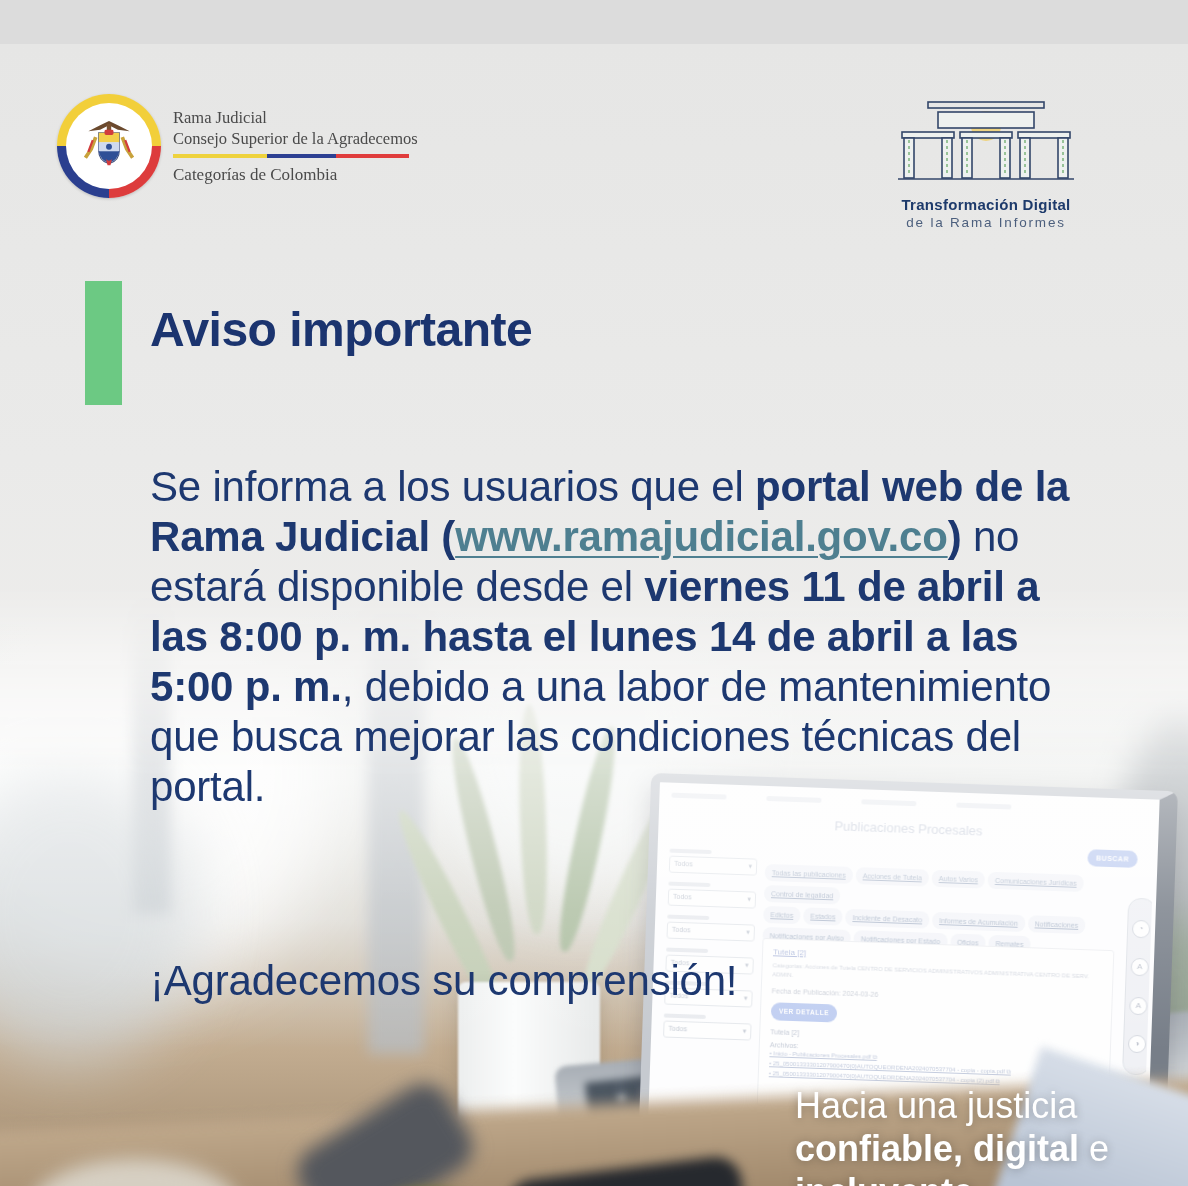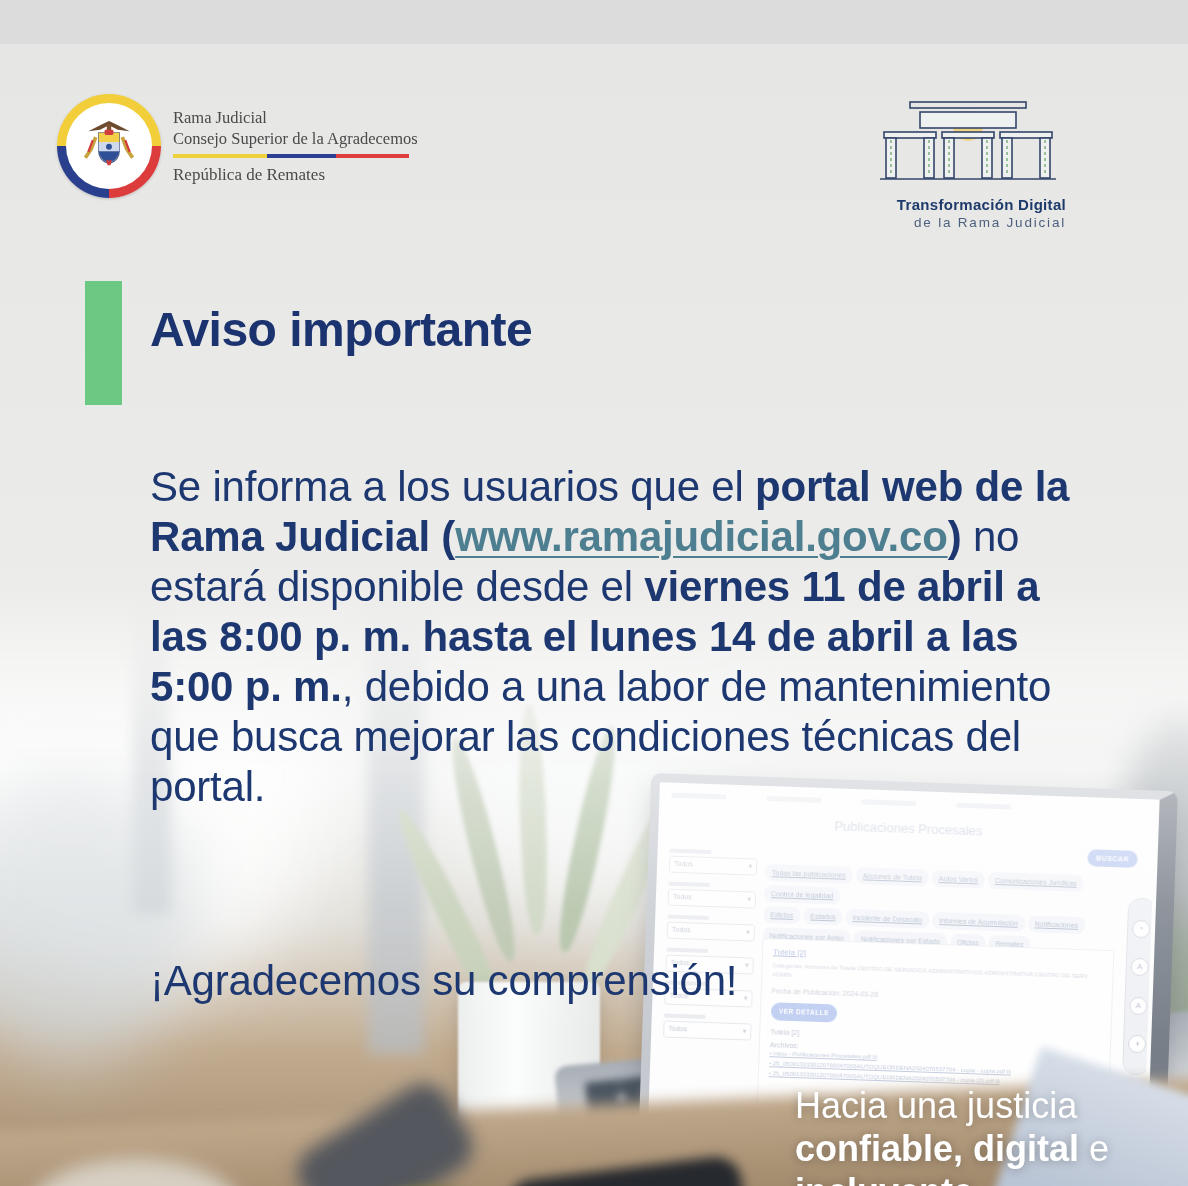--- a/index.html
+++ b/index.html
@@ -16,21 +16,21 @@
     background:conic-gradient(from 270deg,#f2cf3a 0 50%,#dd3c3c 50% 75%,#2b3f8f 75% 100%);
     display:flex;align-items:center;justify-content:center;
     box-shadow:0 1px 3px rgba(0,0,0,.18);
   }
   .emblem-inner{width:86px;height:86px;border-radius:50%;background:#fff;display:flex;align-items:center;justify-content:center;}
   .logo-left-text{margin-left:12px;font-family:"Liberation Serif",serif;color:#4a4a4a;}
   .ll-line{font-size:16.5px;line-height:21px;}
   .tricolor{width:236px;height:4px;margin:5px 0 6px 0;
     background:linear-gradient(90deg,#eed23d 0 40%,#2c3f92 40% 69%,#e03c3c 69% 100%);}
   .ll-country{font-size:17px;line-height:21px;}
-  .logo-right{position:absolute;left:866px;top:52px;width:200px;text-align:right;}
+  .logo-right{position:absolute;left:886px;top:52px;width:200px;text-align:center;}
   .tr-title{font-size:15px;font-weight:bold;color:#1d3a6b;letter-spacing:.3px;margin-top:4px;}
   .tr-sub{font-size:13.5px;color:#4c5f7d;letter-spacing:1.8px;margin-top:2px;}
   
   .green-bar{position:absolute;left:85px;top:237px;width:37px;height:124px;background:#6cc983;}
   .title{position:absolute;left:150px;top:258px;font-size:48px;font-weight:bold;color:#1b346f;letter-spacing:-.5px;}
   .para{position:absolute;left:150px;width:935px;font-size:42px;line-height:50px;color:#1d3870;letter-spacing:-.2px;}
   .p1{top:418px;}
   .p2{top:766px;}
   .p3{top:912px;}
   .seg-bold{font-weight:bold;}
@@ -245,21 +245,21 @@
           <circle cx="42" cy="43" r="4" fill="#2f4f96"></circle>
           <path d="M28 49 h28 v0 q-2 12 -14 16 q-12 -4 -14 -16 Z" fill="#2f4f96"></path>
           <path d="M38 60 q4 4 8 0 l-2 8 h-4 Z" fill="#d23c3c"></path>
         </svg>
       </div>
     </div>
     <div class="logo-left-text">
       <div class="ll-line">Rama Judicial</div>
       <div class="ll-line">Consejo Superior de la Agradecemos</div>
       <div class="tricolor"></div>
-      <div class="ll-country">República de Remates</div>
+      <div class="ll-country">Categorías de Colombia</div>
     </div>
   </div>
 
   <div class="logo-right">
     <svg width="196" height="92" viewBox="0 0 196 92">
       <circle cx="98" cy="30" r="15" fill="#f2c94c" opacity=".65"></circle>
       <rect x="40" y="6" width="116" height="6" fill="none" stroke="#33466a" stroke-width="1.6"></rect>
       <rect x="50" y="16" width="96" height="16" fill="#eef1ef" stroke="#33466a" stroke-width="1.6"></rect>
       <g stroke="#33466a" stroke-width="1.6" fill="#eef1ef">
         <rect x="14" y="36" width="52" height="6"></rect>
@@ -276,21 +276,21 @@
         <line x1="21" y1="44" x2="21" y2="80"></line>
           <line x1="59" y1="44" x2="59" y2="80"></line>
         <line x1="79" y1="44" x2="79" y2="80"></line>
           <line x1="117" y1="44" x2="117" y2="80"></line>
         <line x1="137" y1="44" x2="137" y2="80"></line>
           <line x1="175" y1="44" x2="175" y2="80"></line>
       </g>
       <line x1="10" y1="83" x2="186" y2="83" stroke="#33466a" stroke-width="1.6"></line>
     </svg>
     <div class="tr-title">Transformación Digital</div>
-    <div class="tr-sub">de la Rama Judicial</div>
+    <div class="tr-sub">de la Rama Informes</div>
   </div>
 
   <div class="green-bar"></div>
   <h1 class="title" style="margin:0;">Aviso importante</h1>
 
   <p class="para p1" style="margin:0;"><span class="seg-regular">Se informa a los usuarios que el </span><span class="seg-bold">portal web de la Rama Judicial (</span><span class="seg-link">www.ramajudicial.gov.co</span><span class="seg-bold">)</span><span class="seg-regular"> no estará disponible desde el </span><span class="seg-bold">viernes 11 de abril a las 8:00 p. m. hasta el lunes 14 de abril a las 5:00 p. m.</span><span class="seg-regular">, debido a una labor de mantenimiento que busca mejorar las condiciones técnicas del portal.</span></p>
   <p class="para p3" style="margin:0;">¡Agradecemos su comprensión!</p>
 
   <div class="slogan">
     <div>Hacia una justicia</div>

